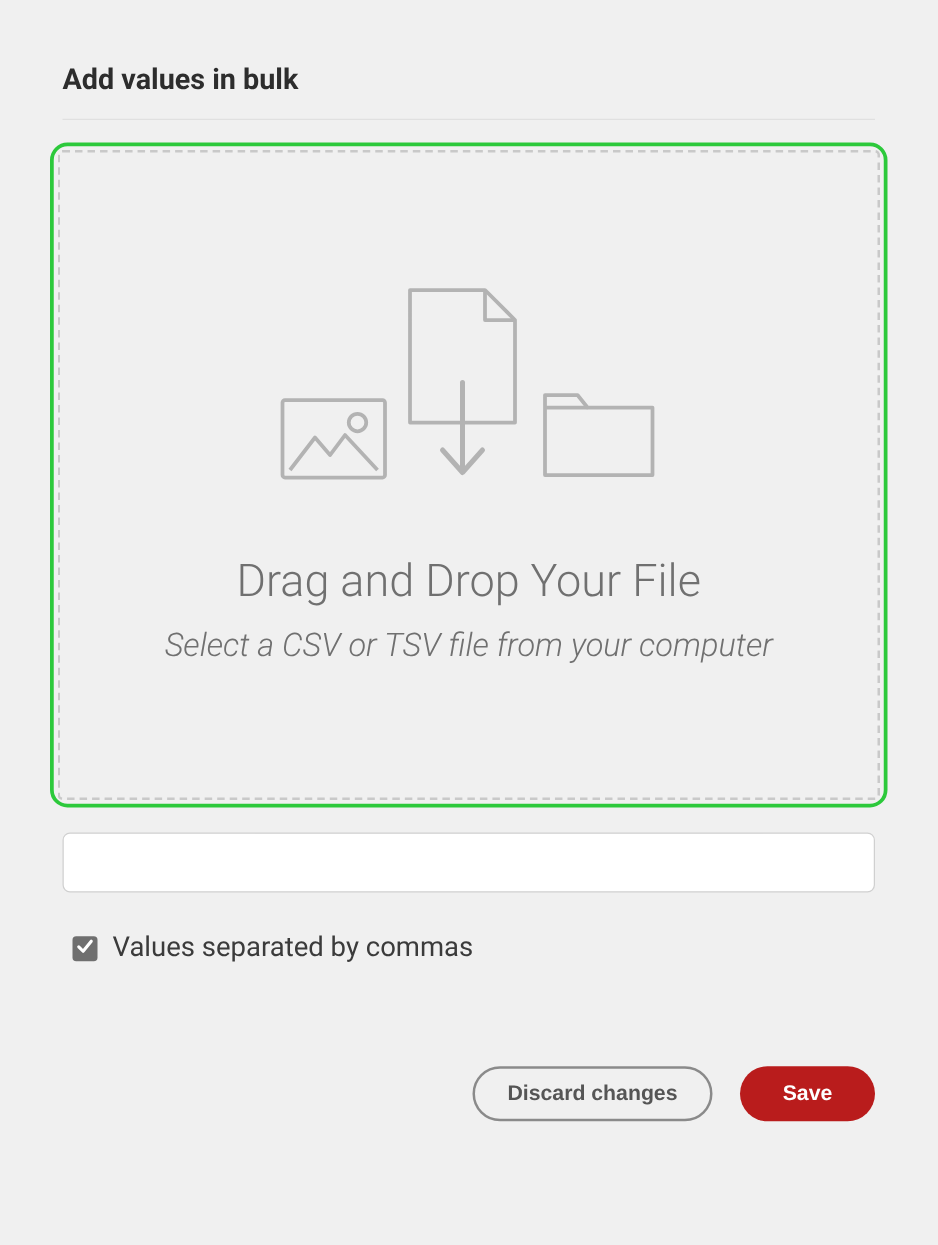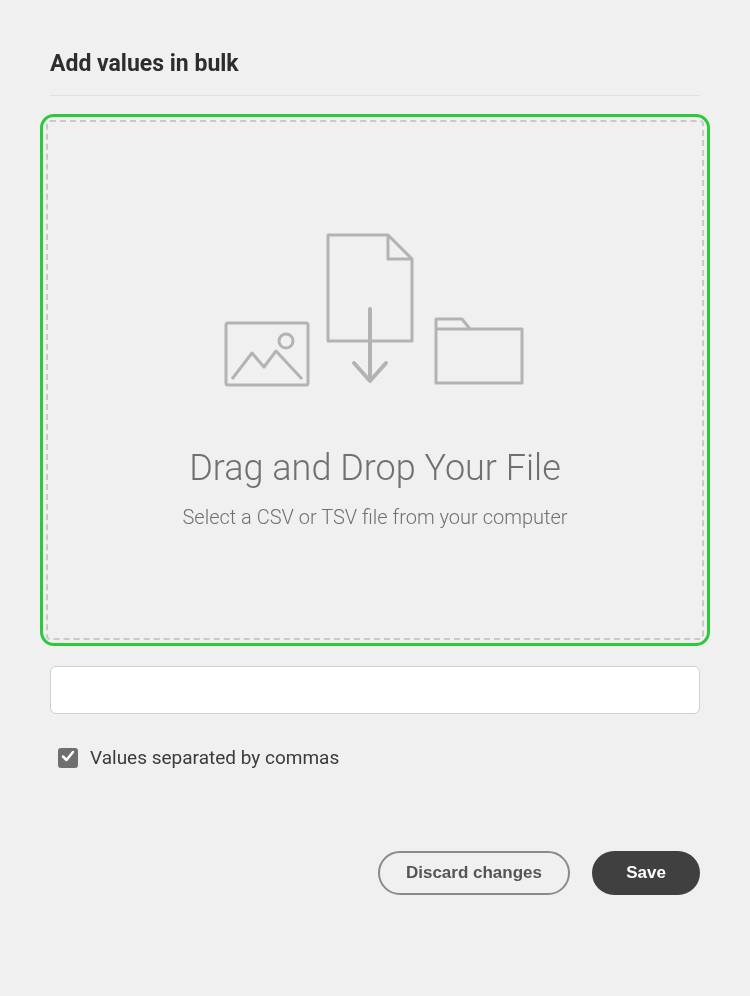--- a/index.html
+++ b/index.html
@@ -52,21 +52,22 @@
     .dropzone-icons svg {
       display: block;
     }
     .dropzone-title {
       font-size: 36px;
       font-weight: 300;
       color: #707070;
       margin-bottom: 16px;
     }
     .dropzone-subtitle {
-      font-size: 20px;
+      font-size: 26px;
+      font-style: italic;
       color: #707070;
       font-weight: 300;
     }
     .values-section {
       margin-top: 20px;
     }
     .values-label {
       font-size: 15px;
       color: #4a4a4a;
       margin-bottom: 8px;
@@ -92,21 +93,21 @@
       height: 20px;
       border-radius: 3px;
       background: #6f6f6f;
       display: flex;
       align-items: center;
       justify-content: center;
       margin-left: 8px;
       cursor: pointer;
     }
     .checkbox-label {
-      font-size: 19px;
+      font-size: 22px;
       color: #3b3b3b;
     }
     .buttons-row {
       display: flex;
       justify-content: flex-end;
       gap: 22px;
       margin-top: 82px;
     }
     .btn {
       height: 44px;
@@ -119,21 +120,21 @@
       justify-content: center;
       padding: 12px 26px;
       border: none;
     }
     .btn-secondary {
       background: transparent;
       color: #555;
       border: 2px solid #8a8a8a;
     }
     .btn-primary {
-      background: #404040;
+      background: #b91c1c;
       color: #fff;
       min-width: 108px;
     }
   </style>
 </head>
 <body>
 
 <div class="title">Add values in bulk</div>
 <div class="title-divider"></div>
 

